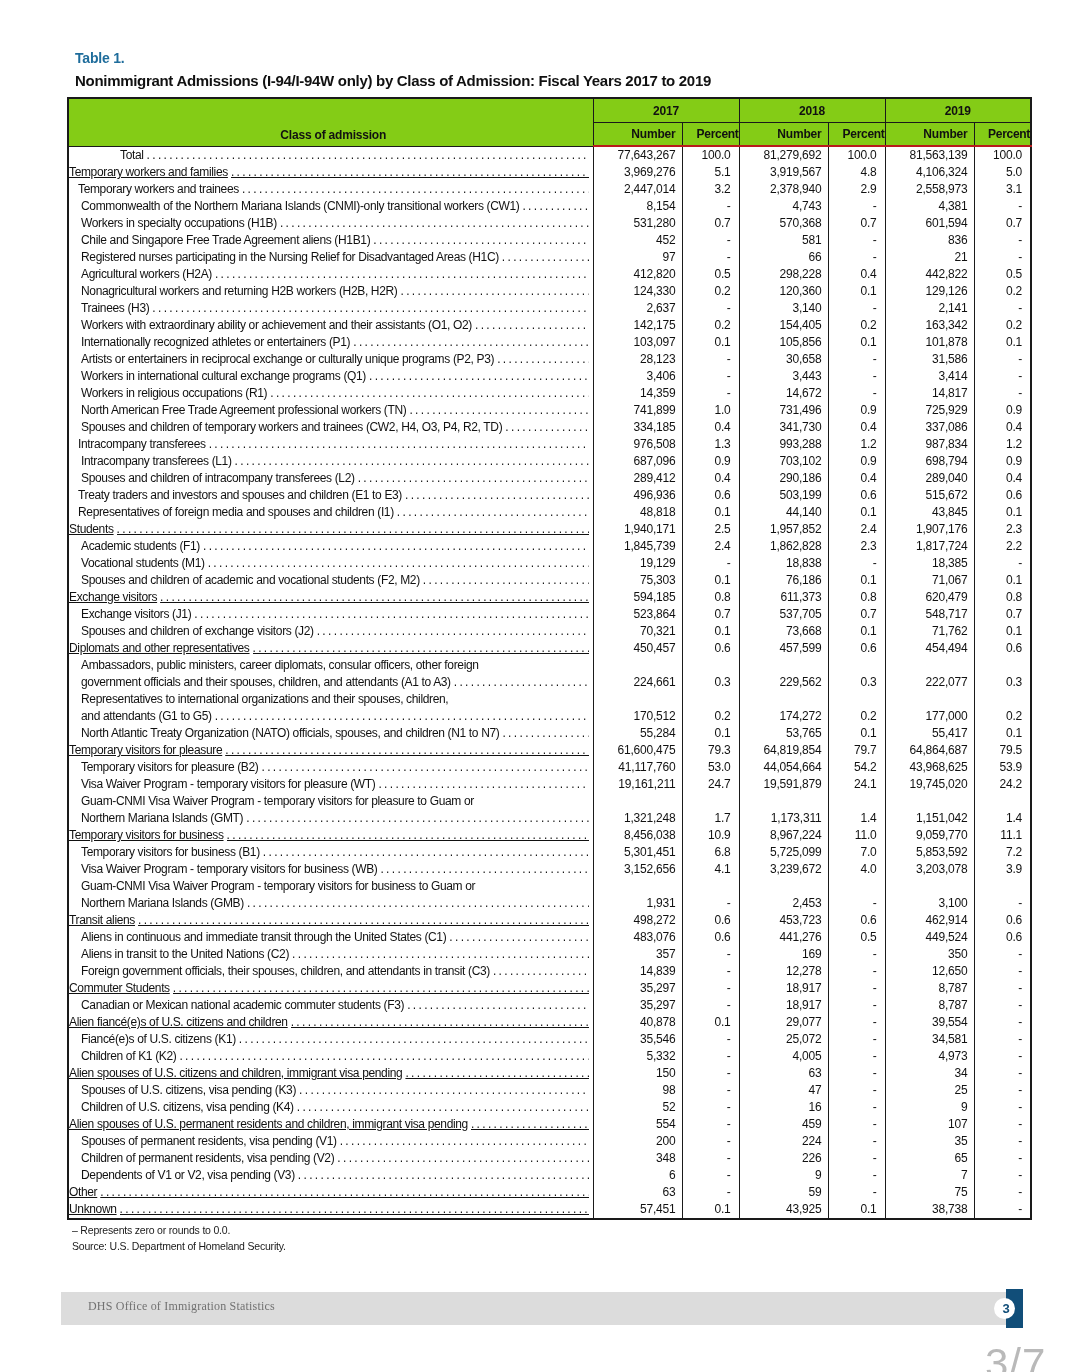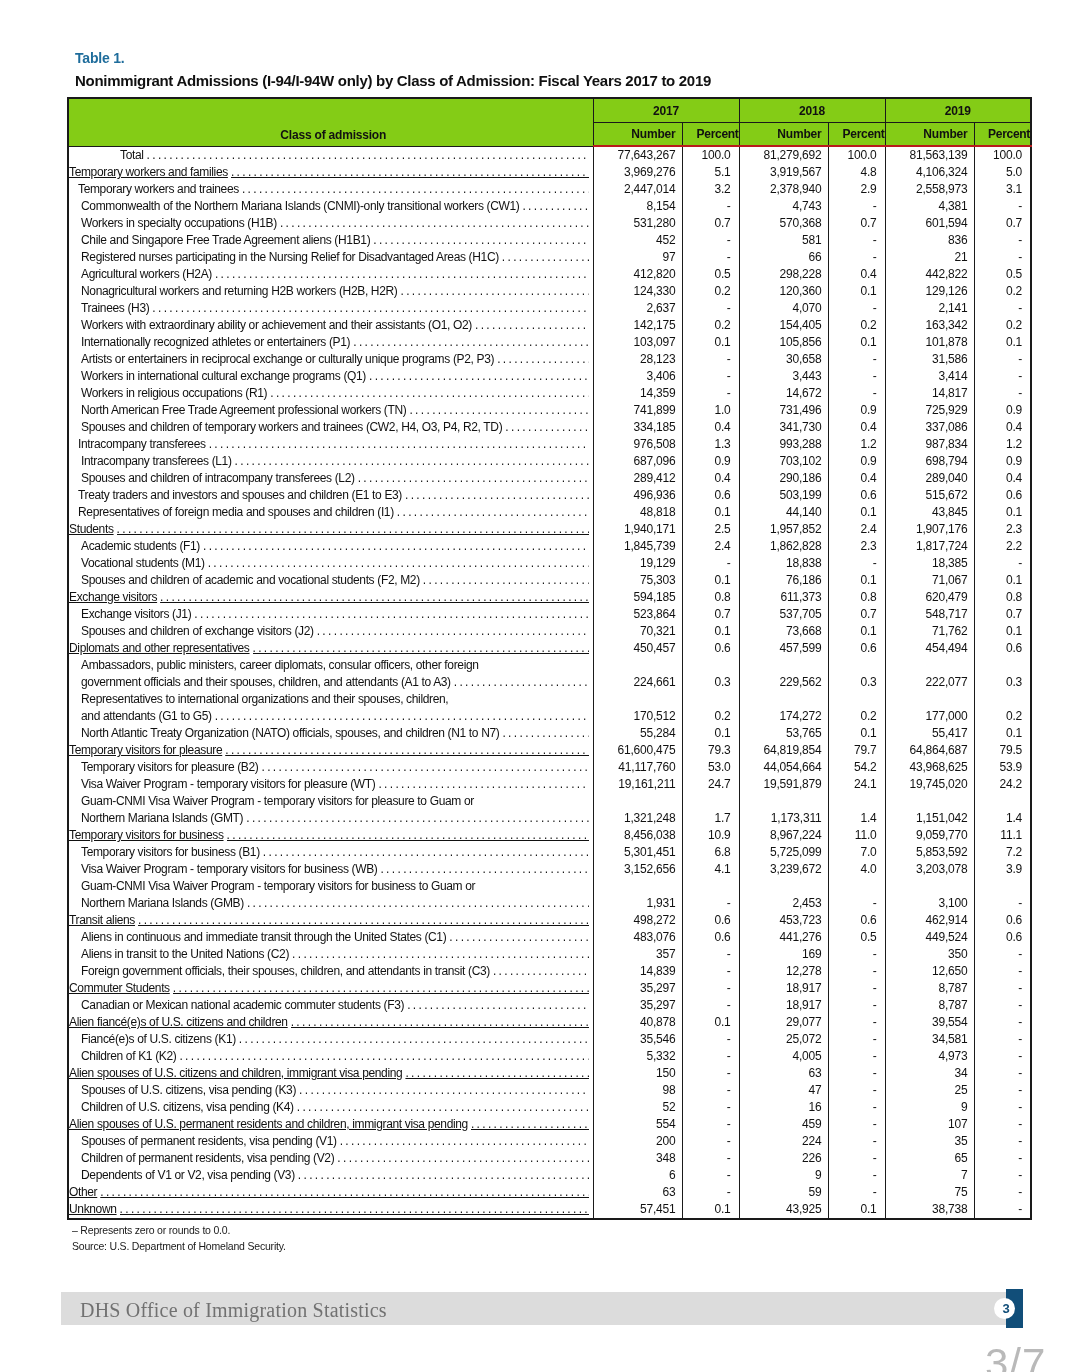--- a/index.html
+++ b/index.html
@@ -65,23 +65,23 @@
   }
   .footnotes{
     position:absolute;left:72px;top:1222px;
     font-size:10.5px;line-height:16px;color:#1a1a1a;letter-spacing:-0.2px;
   }
   .footer-bar{
     position:absolute;left:61px;top:1292px;width:945px;height:33px;
     background:#dcdcdc;
   }
   .footer-text{
-    position:absolute;left:80px;top:1299px;
+    position:absolute;left:88px;top:1299px;
     font-family:"Liberation Serif", serif;
-    font-size:20px;color:#717171;letter-spacing:0.2px;
+    font-size:12px;color:#717171;letter-spacing:0.2px;
   }
   .bookmark{
     position:absolute;left:1006px;top:1289px;width:17px;height:39px;
     background:#114e79;
   }
   .bookmark-circle{
     position:absolute;left:-12px;top:9px;width:21px;height:21px;
     background:#ffffff;border-radius:50%;
   }
   .bookmark-page{
@@ -256,21 +256,21 @@
       </tr>
       <tr>
         <td class="lbl-cell ind2">
           <div class="lbl-flex">
             <span class="lbl-text">Trainees (H3)</span>
             <span class="leader"></span>
           </div>
         </td>
         <td class="num">2,637</td>
         <td class="pct">-</td>
-        <td class="num">4,070</td>
+        <td class="num">3,140</td>
         <td class="pct">-</td>
         <td class="num">2,141</td>
         <td class="pct">-</td>
       </tr>
       <tr>
         <td class="lbl-cell ind2">
           <div class="lbl-flex">
             <span class="lbl-text">Workers with extraordinary ability or achievement and their assistants (O1, O2)</span>
             <span class="leader"></span>
           </div>

